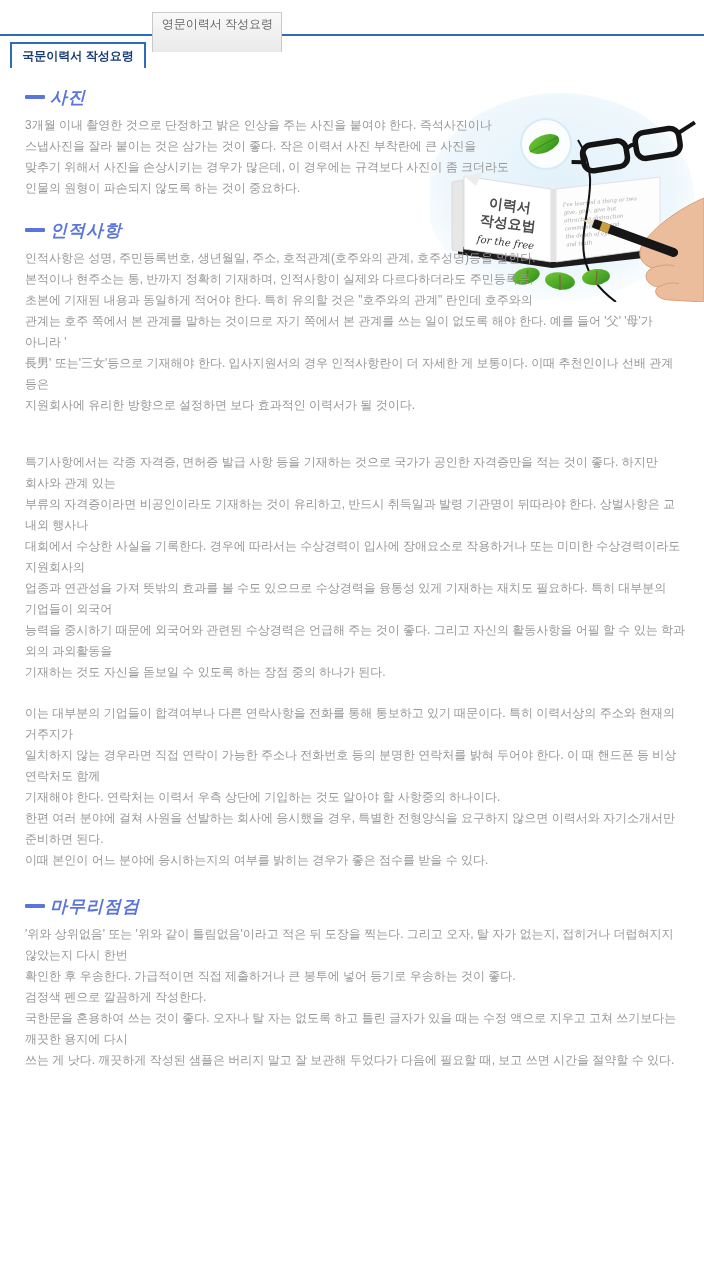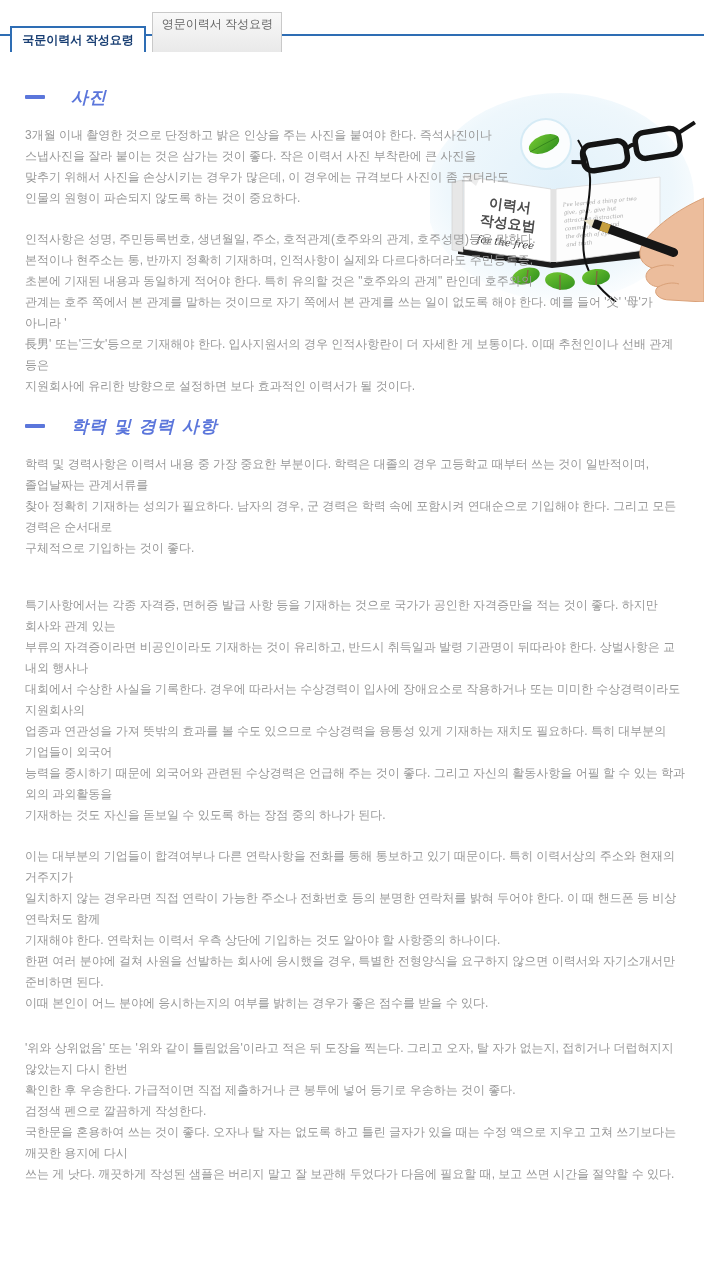--- a/index.html
+++ b/index.html
@@ -6,40 +6,40 @@
   html,body { background:#ffffff; }
   body { font-family:"Liberation Sans","DejaVu Sans",sans-serif; width:704px; }
   .page { position:relative; width:704px; height:1276px; background:#fff; overflow:hidden; }
 
   
   .tabbar { position:relative; padding:10px 0 0 10px; border-bottom:2px solid #2e6db4; height:36px; }
   .tab { display:inline-block; vertical-align:bottom; text-align:center; font-size:12px; cursor:pointer; }
   .tab-active {
     width:136px; height:26px; line-height:24px;
     background:#ffffff; border:2px solid #2e6db4; border-bottom:none;
-    color:#173d72; font-weight:bold; position:relative; top:2px; z-index:2;
+    color:#173d72; font-weight:bold; position:relative; top:18px; z-index:2;
   }
   .tab-inactive {
     width:130px; height:40px; line-height:22px; margin-left:2px;
     background:linear-gradient(#f9f9f9,#e9e9e9); border:1px solid #c9c9c9; border-bottom:none;
     color:#666; position:relative; top:2px;
   }
 
   
   .content { position:relative; padding-left:25px; padding-right:12px; z-index:1; }
   .section { position:relative; }
-  .sec-head { display:flex; align-items:center; gap:26px; height:22px; }
+  .sec-head { display:flex; align-items:center; gap:5px; height:22px; }
   .dash { display:inline-block; width:20px; height:4px; background:#5b76db; border-radius:1px; }
   .sec-title {
     font-family:"DejaVu Serif","Liberation Serif",serif;
     font-style:italic; font-weight:bold; font-size:17px; letter-spacing:1px;
     color:#5b76db;
   }
   .sec-body {
-    margin-top:17px; font-size:12px; line-height:21px; color:#979797;
+    margin-top:7px; font-size:12px; line-height:21px; color:#979797;
     white-space:pre-line; word-break:keep-all; max-width:668px;
   }
   .mt1{margin-top:50px}.mt2{margin-top:20px}.mt3{margin-top:18px}.mt4{margin-top:36px}
   .mt5{margin-top:20px}.mt6{margin-top:16px}.mt7{margin-top:24px}
 
   
   .illus { position:absolute; top:82px; left:430px; width:274px; height:220px; z-index:0; }
 </style>
 </head>
 <body>
@@ -133,37 +133,32 @@
           <span class="dash"></span>
         <span class="sec-title">사진</span>
         </div>
       <p class="sec-body">3개월 이내 촬영한 것으로 단정하고 밝은 인상을 주는 사진을 붙여야 한다. 즉석사진이나
 스냅사진을 잘라 붙이는 것은 삼가는 것이 좋다. 작은 이력서 사진 부착란에 큰 사진을
 맞추기 위해서 사진을 손상시키는 경우가 많은데, 이 경우에는 규격보다 사진이 좀 크더라도
 인물의 원형이 파손되지 않도록 하는 것이 중요하다.</p>
     </div>
 
     <div class="section mt2">
+      <div class="sec-head">
+          <span class="dash"></span>
+        <span class="sec-title">인적사항</span>
+        </div>
       <p class="sec-body">인적사항은 성명, 주민등록번호, 생년월일, 주소, 호적관계(호주와의 관계, 호주성명)등을 말한다.
 본적이나 현주소는 통, 반까지 정확히 기재하며, 인적사항이 실제와 다르다하더라도 주민등록증,
 초본에 기재된 내용과 동일하게 적어야 한다. 특히 유의할 것은 "호주와의 관계" 란인데 호주와의
 관계는 호주 쪽에서 본 관계를 말하는 것이므로 자기 쪽에서 본 관계를 쓰는 일이 없도록 해야 한다. 예를 들어 '父' '母'가 아니라 '
 長男' 또는'三女'등으로 기재해야 한다. 입사지원서의 경우 인적사항란이 더 자세한 게 보통이다. 이때 추천인이나 선배 관계 등은
 지원회사에 유리한 방향으로 설정하면 보다 효과적인 이력서가 될 것이다.</p>
     </div>
 
-    <div class="section mt3">
-      <div class="sec-head">
-          <span class="dash"></span>
-        <span class="sec-title">학력 및 경력 사항</span>
-        </div>
-      <p class="sec-body">학력 및 경력사항은 이력서 내용 중 가장 중요한 부분이다. 학력은 대졸의 경우 고등학교 때부터 쓰는 것이 일반적이며, 졸업날짜는 관계서류를
-찾아 정확히 기재하는 성의가 필요하다. 남자의 경우, 군 경력은 학력 속에 포함시켜 연대순으로 기입해야 한다. 그리고 모든 경력은 순서대로
-구체적으로 기입하는 것이 좋다.</p>
-    </div>
 
     <div class="section mt4">
       <p class="sec-body">특기사항에서는 각종 자격증, 면허증 발급 사항 등을 기재하는 것으로 국가가 공인한 자격증만을 적는 것이 좋다. 하지만 회사와 관계 있는
 부류의 자격증이라면 비공인이라도 기재하는 것이 유리하고, 반드시 취득일과 발령 기관명이 뒤따라야 한다. 상벌사항은 교 내외 행사나
 대회에서 수상한 사실을 기록한다. 경우에 따라서는 수상경력이 입사에 장애요소로 작용하거나 또는 미미한 수상경력이라도 지원회사의
 업종과 연관성을 가져 뜻밖의 효과를 볼 수도 있으므로 수상경력을 융통성 있게 기재하는 재치도 필요하다. 특히 대부분의 기업들이 외국어
 능력을 중시하기 때문에 외국어와 관련된 수상경력은 언급해 주는 것이 좋다. 그리고 자신의 활동사항을 어필 할 수 있는 학과 외의 과외활동을
 기재하는 것도 자신을 돋보일 수 있도록 하는 장점 중의 하나가 된다.</p>
     </div>
 
@@ -172,20 +167,24 @@
 일치하지 않는 경우라면 직접 연락이 가능한 주소나 전화번호 등의 분명한 연락처를 밝혀 두어야 한다. 이 때 핸드폰 등 비상 연락처도 함께
 기재해야 한다. 연락처는 이력서 우측 상단에 기입하는 것도 알아야 할 사항중의 하나이다.
 한편 여러 분야에 걸쳐 사원을 선발하는 회사에 응시했을 경우, 특별한 전형양식을 요구하지 않으면 이력서와 자기소개서만 준비하면 된다.
 이때 본인이 어느 분야에 응시하는지의 여부를 밝히는 경우가 좋은 점수를 받을 수 있다.</p>
     </div>
 
     <div class="section mt6">
     </div>
 
     <div class="section mt7">
+      <div class="sec-head">
+          <span class="dash"></span>
+        <span class="sec-title">마무리점검</span>
+        </div>
       <p class="sec-body">'위와 상위없음' 또는 '위와 같이 틀림없음'이라고 적은 뒤 도장을 찍는다. 그리고 오자, 탈 자가 없는지, 접히거나 더럽혀지지 않았는지 다시 한번
 확인한 후 우송한다. 가급적이면 직접 제출하거나 큰 봉투에 넣어 등기로 우송하는 것이 좋다.
 검정색 펜으로 깔끔하게 작성한다.
 국한문을 혼용하여 쓰는 것이 좋다. 오자나 탈 자는 없도록 하고 틀린 글자가 있을 때는 수정 액으로 지우고 고쳐 쓰기보다는 깨끗한 용지에 다시
 쓰는 게 낫다. 깨끗하게 작성된 샘플은 버리지 말고 잘 보관해 두었다가 다음에 필요할 때, 보고 쓰면 시간을 절약할 수 있다.</p>
     </div>
 
   </div>
 </div>
 

